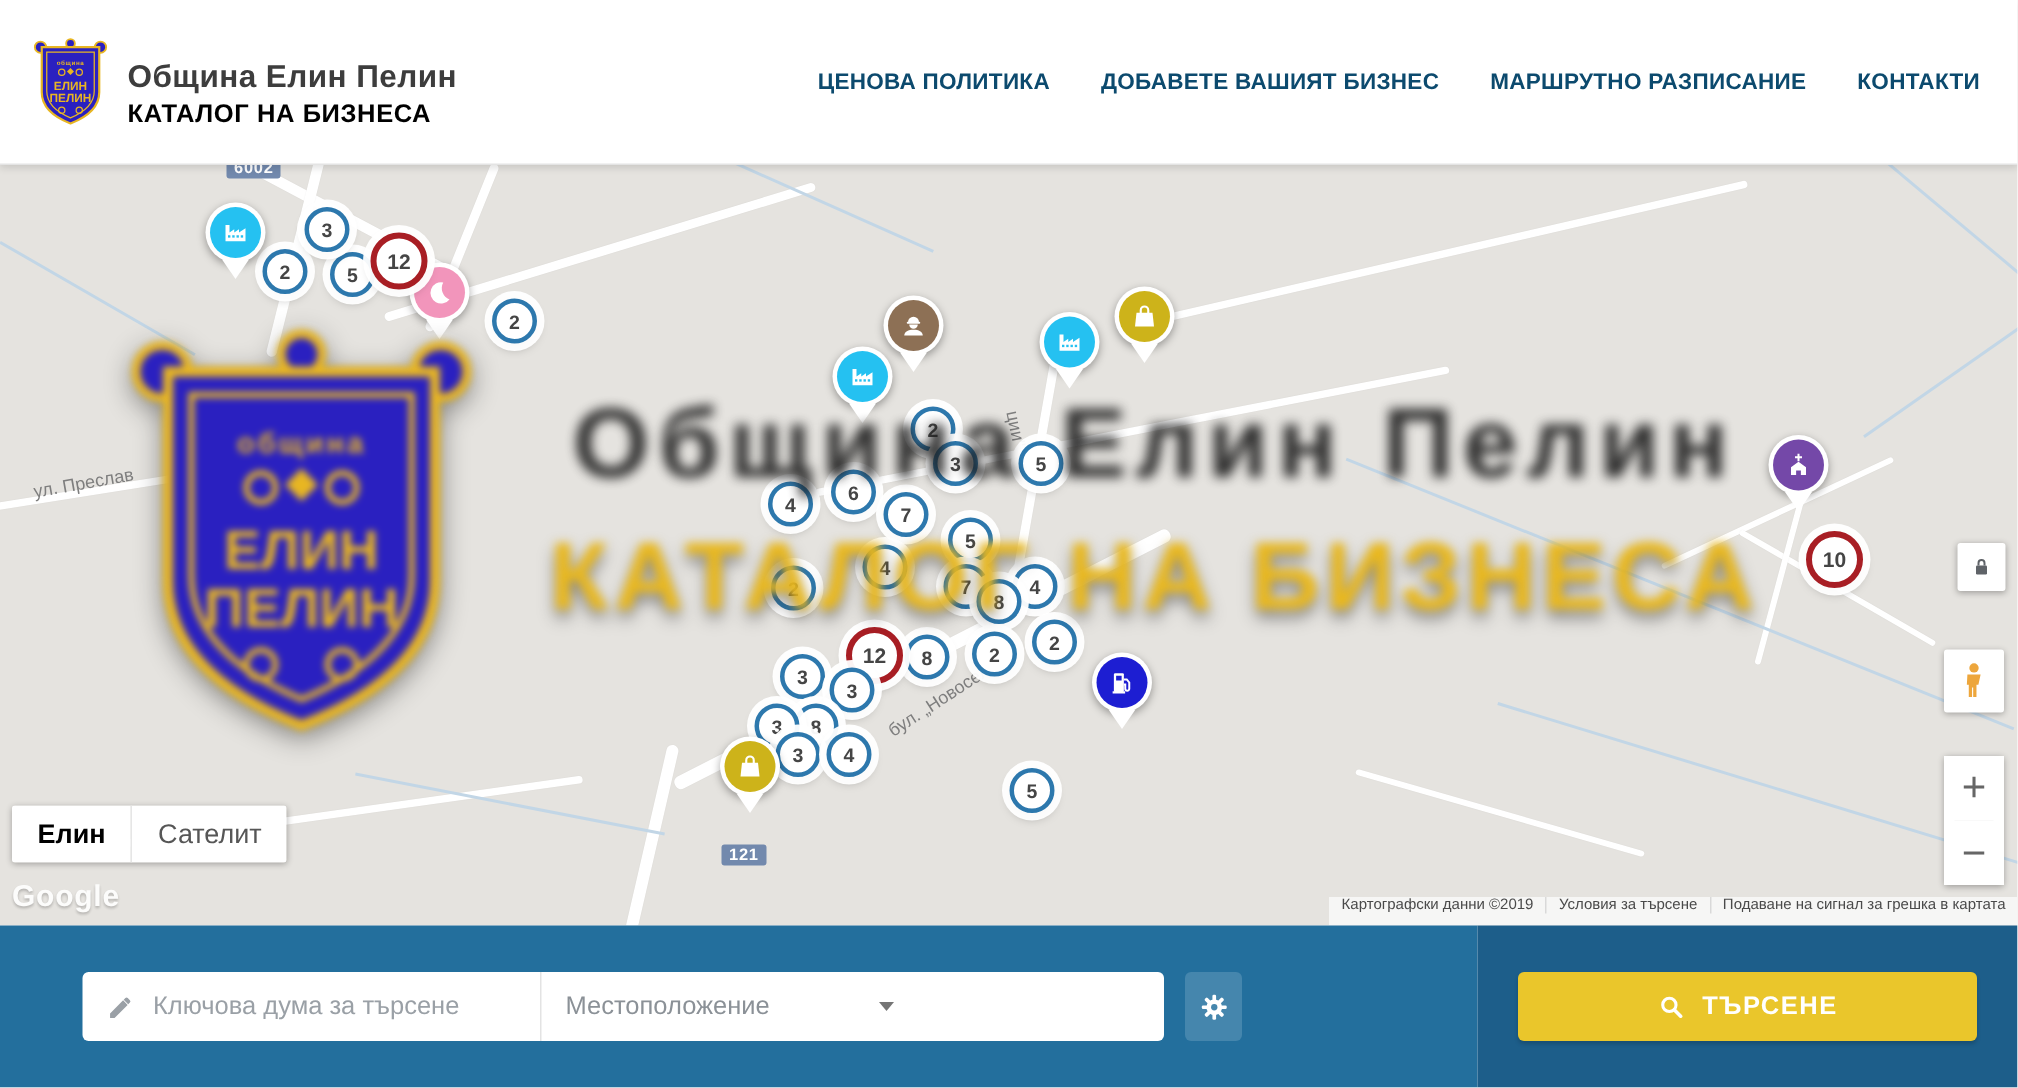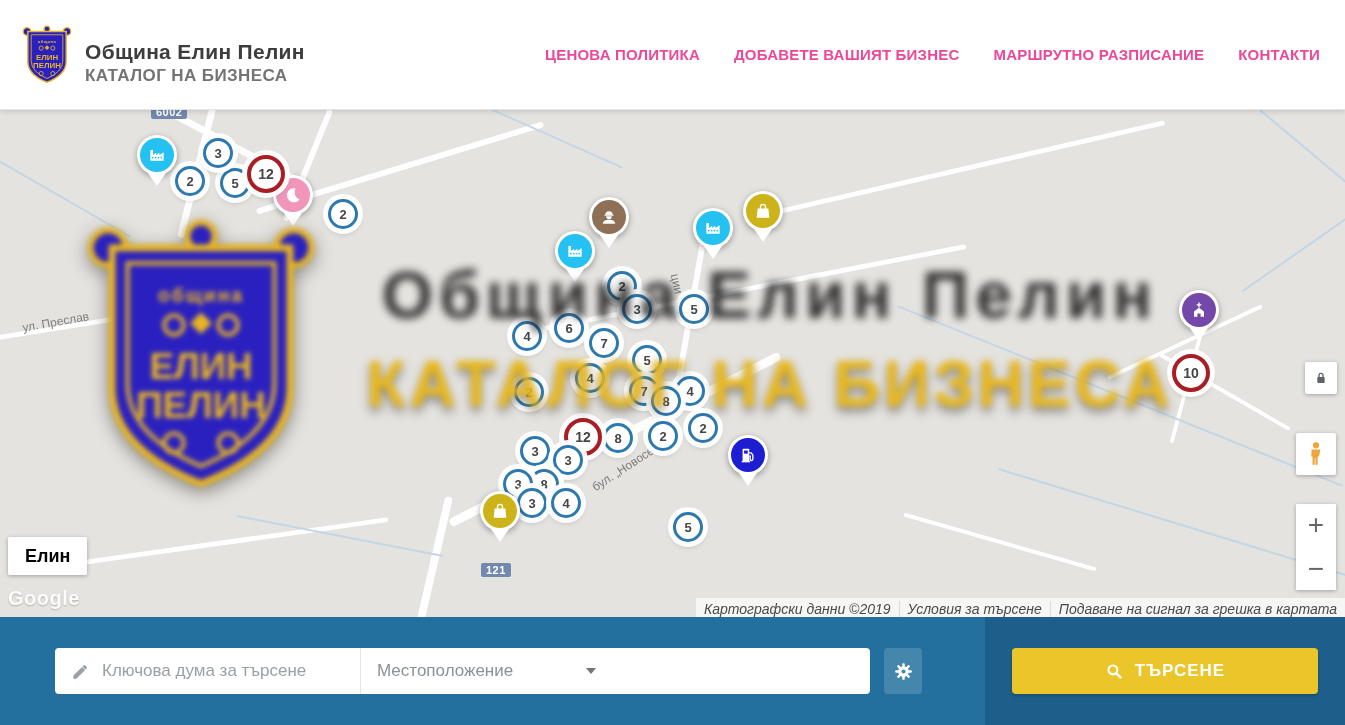--- a/index.html
+++ b/index.html
@@ -5,23 +5,23 @@
   * { margin:0; padding:0; box-sizing:border-box; }
   html,body { width:1345px; height:725px; overflow:hidden; font-family:"Liberation Sans",sans-serif; background:#fff; }
   #stage { position:relative; width:1345px; height:725px; }
 
   
   #header { position:absolute; left:0; top:0; width:1345px; height:110px; background:#fff;
             border-bottom:1px solid #e4e4e4; box-shadow:0 2px 5px rgba(0,0,0,.12); z-index:90;
             display:flex; align-items:center; justify-content:space-between; padding:0 25px 0 22px; }
   .brand { display:flex; align-items:flex-end; gap:13px; }
   .brand-text .t1 { font-size:21px; font-weight:bold; color:#3d3d3d; letter-spacing:.3px; }
-  .brand-text .t2 { font-size:17px; font-weight:bold; color:#737373; letter-spacing:.4px; margin-top:2px; }
+  .brand-text .t2 { font-size:17px; font-weight:bold; color:#000000; letter-spacing:.4px; margin-top:2px; }
   nav { display:flex; gap:34px; }
-  nav a { text-decoration:none; color:#ec4899; font-weight:bold; font-size:15px; letter-spacing:.2px; cursor:pointer; }
+  nav a { text-decoration:none; color:#0c4a6e; font-weight:bold; font-size:15px; letter-spacing:.2px; cursor:pointer; }
 
   
   #map { position:absolute; left:0; top:110px; width:1345px; height:507px; background:#e5e3df; overflow:hidden; }
   .rd { position:absolute; background:#fff; border-radius:4px; box-shadow:0 0 1px rgba(0,0,0,.06); }
   .st { position:absolute; background:#c2d6e6; height:2px; }
   .street-label { position:absolute; color:#7e7e7e; font-size:12px; white-space:nowrap; z-index:5; }
   .road-shield { position:absolute; background:#7289ad; color:#fff; font-size:11px; font-weight:bold;
                  padding:1px 5px; border-radius:2px; z-index:5; letter-spacing:.5px; }
 
   
@@ -48,38 +48,38 @@
 
   
   #maptype { position:absolute; left:8px; top:427px; display:flex; z-index:60;
              box-shadow:0 1px 4px rgba(0,0,0,.3); border-radius:2px; overflow:hidden; }
   #maptype button { border:none; background:#fff; height:38px; padding:0 17px; font-size:18px;
                     font-family:inherit; color:#565656; cursor:pointer; }
   #maptype button.active { font-weight:bold; color:#000; }
   #maptype button + button { border-left:1px solid #e6e6e6; }
   #google-logo { position:absolute; left:8px; top:477px; color:#fff; font-size:20px; font-weight:bold;
                  letter-spacing:.5px; opacity:.9; text-shadow:0 1px 2px rgba(0,0,0,.25); z-index:60; }
-  #attribution { position:absolute; right:0; bottom:0; height:19px; display:flex; align-items:flex-end;
-                 background:rgba(248,248,248,.88); font-size:14px; color:#4a4a4a; z-index:60;font-style:italic; }
+  #attribution { position:absolute; right:0; bottom:0; height:19px; display:flex; align-items:flex-start;
+                 background:rgba(248,248,248,.88); font-size:10px; color:#4a4a4a; z-index:60; }
   #attribution span { padding:0 8px; }
   #attribution .link { cursor:pointer; border-left:1px solid #d9d9d9; }
   .ctl-box { position:absolute; background:#fff; border-radius:2px; box-shadow:0 1px 4px rgba(0,0,0,.3);
              display:flex; align-items:center; justify-content:center; z-index:60; cursor:pointer; }
   #lock-btn   { left:1305px; top:252px; width:32px; height:32px; }
   #pegman-btn { left:1296px; top:323px; width:40px; height:42px; }
   #zoom-box   { left:1296px; top:394px; width:40px; height:86px; flex-direction:column; padding:0; }
   #zoom-box button { border:none; background:#fff; width:40px; height:43px; font-size:28px; color:#666;
                      cursor:pointer; line-height:1; font-family:inherit; }
   #zoom-box .divider { width:26px; height:1px; background:#e6e6e6; }
 
   
   #searchbar { position:absolute; left:0; top:617px; width:1345px; height:108px; display:flex; z-index:90; }
   .sb-left  { width:985px; height:108px; background:#236f9d; display:flex; align-items:center; padding-left:55px; }
   .sb-right { width:360px; height:108px; background:#1d5e8a; display:flex; align-items:center; justify-content:center; }
-  .sb-group { display:flex; width:815px; height:46px; background:#fff; border-radius:4px; overflow:hidden; }
+  .sb-group { display:flex; width:721px; height:46px; background:#fff; border-radius:4px; overflow:hidden; }
   .sb-seg { display:flex; align-items:center; height:46px; }
   .sb-seg + .sb-seg { border-left:1px solid #e3e3e3; }
   .sb-keyword { width:305px; padding:0 12px 0 16px; gap:12px; }
   .sb-keyword input { border:none; outline:none; flex:1; font-size:17px; color:#333; font-family:inherit; min-width:0; }
   .sb-keyword input::placeholder { color:#9aa0a6; }
   .sb-select { padding:0 14px 0 16px; justify-content:space-between; cursor:pointer; }
   .sb-select .lbl { font-size:17px; color:#8b9197; }
   .sb-cat { width:260px; } .sb-loc { width:250px; }
   .caret { width:0; height:0; border-left:5px solid transparent; border-right:5px solid transparent;
            border-top:6px solid #757575; }
@@ -269,21 +269,21 @@
         <div class="cluster" style="border-color: rgb(45, 120, 173); left: 648px; top: 311px;">2</div>
         <div class="cluster" style="border-color: rgb(45, 120, 173); left: 603px; top: 313px;">8</div>
         <div class="cluster big" style="border-color: rgb(168, 30, 36); left: 564px; top: 308px;">12</div>
         <div class="cluster" style="border-color: rgb(45, 120, 173); left: 520px; top: 326px;">3</div>
         <div class="cluster" style="border-color: rgb(45, 120, 173); left: 553px; top: 335px;">3</div>
         <div class="cluster" style="border-color: rgb(45, 120, 173); left: 529px; top: 359px;">8</div>
         <div class="cluster" style="border-color: rgb(45, 120, 173); left: 503px; top: 359px;">3</div>
         <div class="cluster" style="border-color: rgb(45, 120, 173); left: 517px; top: 378px;">3</div>
         <div class="cluster" style="border-color: rgb(45, 120, 173); left: 551px; top: 378px;">4</div>
         <div class="cluster" style="border-color: rgb(45, 120, 173); left: 673px; top: 402px;">5</div>
-        <div class="cluster big" style="border-color: rgb(168, 30, 36); left: 1172px; top: 244px;">10</div>
+        <div class="cluster big" style="border-color: rgb(168, 30, 36); left: 1204px; top: 244px;">10</div>
       </div>
 
     <svg id="wm-logo" viewBox="0 0 120 145">
       <circle cx="12" cy="16" r="9" fill="#2a20c0" stroke="#e8b622" stroke-width="3"></circle>
       <circle cx="108" cy="16" r="9" fill="#2a20c0" stroke="#e8b622" stroke-width="3"></circle>
       <circle cx="60" cy="10" r="7" fill="#2a20c0" stroke="#e8b622" stroke-width="3"></circle>
       <path d="M14 16 h92 v72 q0 32 -46 50 q-46 -18 -46 -50 z" fill="#2a20c0" stroke="#e8b622" stroke-width="3.5"></path>
       <path d="M22 24 h76 v62 q0 27 -38 43 q-38 -16 -38 -43 z" fill="none" stroke="#e8b622" stroke-width="2"></path>
       <text x="60" y="44" text-anchor="middle" font-size="10" font-weight="bold" fill="#e8b622" letter-spacing="1">община</text>
       <circle cx="46" cy="56" r="5" fill="none" stroke="#e8b622" stroke-width="2"></circle>
@@ -292,20 +292,21 @@
       <text x="60" y="84" text-anchor="middle" font-size="19" font-weight="bold" fill="#e8b622">ЕЛИН</text>
       <text x="60" y="104" text-anchor="middle" font-size="19" font-weight="bold" fill="#e8b622">ПЕЛИН</text>
       <circle cx="46" cy="117" r="5" fill="none" stroke="#e8b622" stroke-width="2"></circle>
       <circle cx="74" cy="117" r="5" fill="none" stroke="#e8b622" stroke-width="2"></circle>
     </svg>
     <div id="wm-title" class="wm-text">Община Елин Пелин</div>
     <div id="wm-sub" class="wm-text">КАТАЛОГ НА БИЗНЕСА</div>
 
     <div id="maptype">
       <button class="active">Елин</button>
+      <button>Сателит</button>
     </div>
     <div id="google-logo">Google</div>
     <div id="attribution">
       <span>Картографски данни ©2019</span>
       <span class="link">Условия за търсене</span>
       <span class="link">Подаване на сигнал за грешка в картата</span>
     </div>
     <div id="lock-btn" class="ctl-box">
       <svg width="16" height="16" viewBox="0 0 24 24">
         <rect x="6.5" y="10.5" width="11" height="9" rx="1.2" fill="#5f6368"></rect>

